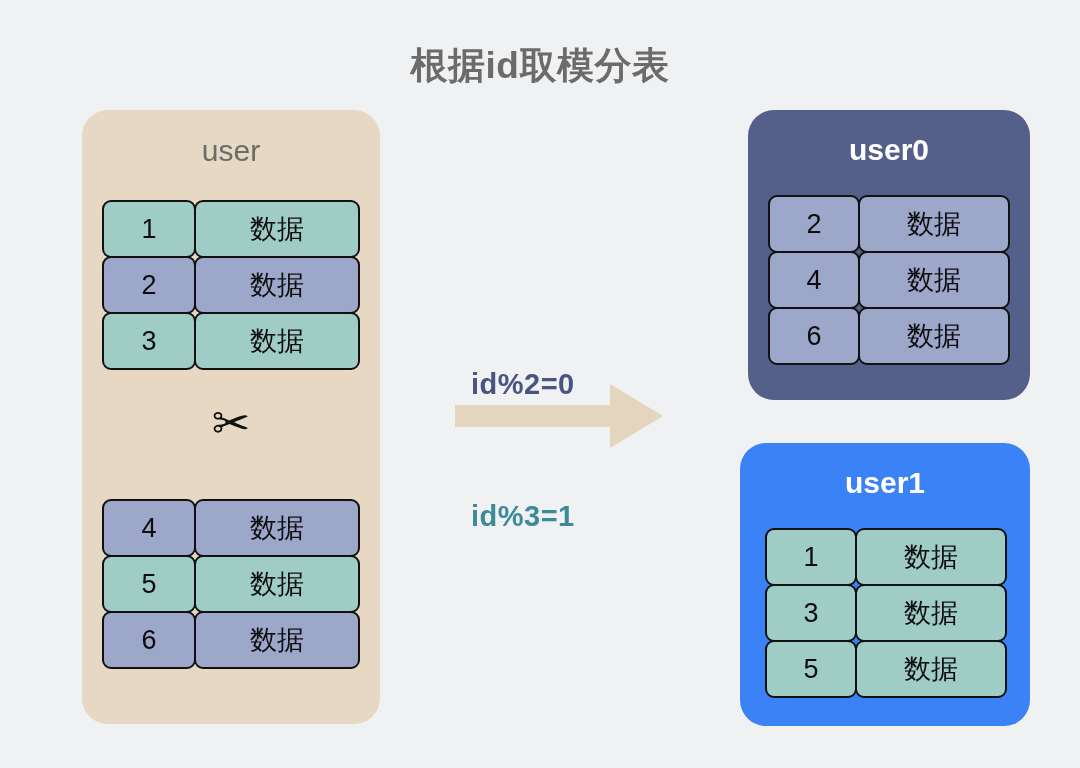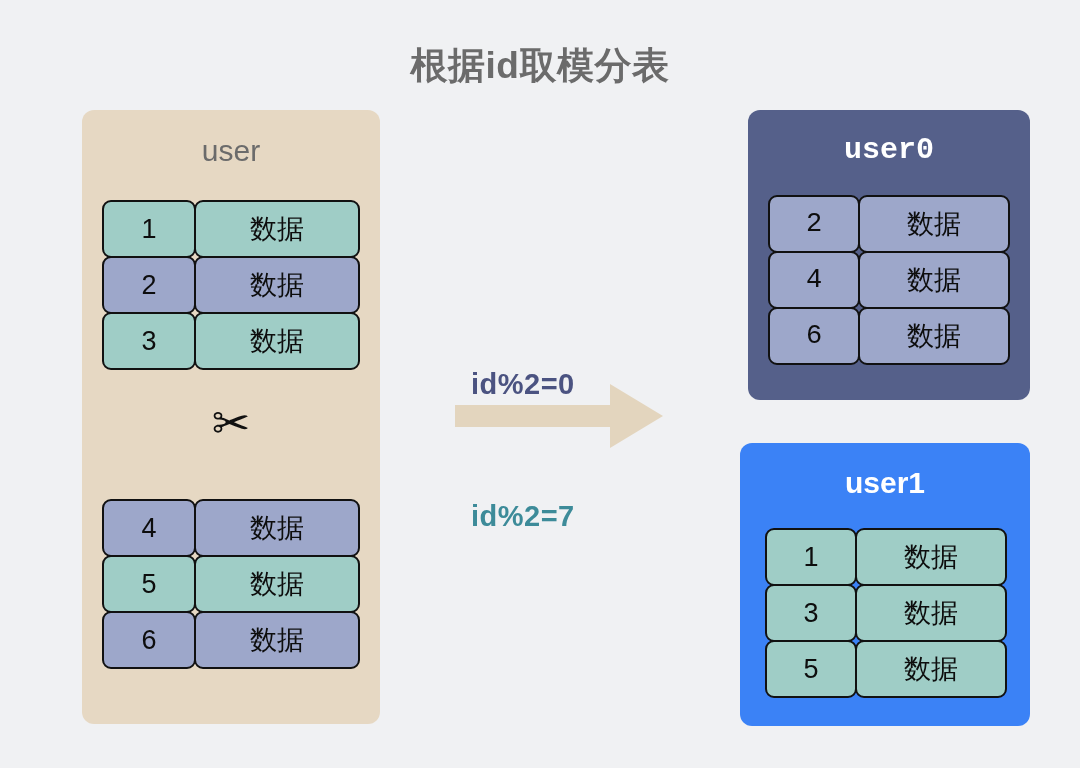--- a/index.html
+++ b/index.html
@@ -32,21 +32,21 @@
     font-size: 37px;
     font-weight: bold;
     color: #6b6b6b;
     letter-spacing: 0.5px;
     line-height: 44px;
   }
 
   
   .panel {
     position: absolute;
-    border-radius: 12px;
+    border-radius: 26px;
     box-sizing: border-box;
   }
   .panel-title {
     position: absolute;
     left: 0;
     width: 100%;
     text-align: center;
     font-size: 30px;
     font-weight: normal;
     line-height: 36px;
@@ -65,21 +65,20 @@
     color: #6b6b6b;
   }
 
   
   #panel-user0 {
     left: 748px;
     top: 110px;
     width: 282px;
     height: 290px;
     background: #55608a;
-    font-family: Liberation Mono, monospace;
   }
   #panel-user0 .panel-title {
     top: 22px;
     color: #ffffff;
     font-weight: bold;
   }
 
   
   #panel-user1 {
     left: 740px;
@@ -216,21 +215,21 @@
       </div>
     </div>
   </div>
 
   <div class="arrow-label" id="label-mod0">id%2=0</div>
 
   <svg id="arrow" viewBox="0 0 210 68">
     <polygon points="0,23 155,23 155,2 208,34 155,66 155,45 0,45" fill="#e3d5be"></polygon>
   </svg>
 
-  <div class="arrow-label" id="label-mod1">id%2=7</div>
+  <div class="arrow-label" id="label-mod1">id%3=1</div>
 
   <div class="panel" id="panel-user0">
     <div class="panel-title">user0</div>
 
     <div class="table" id="table-user0">
       <div class="row">
         <div class="cell id fill-purple">2</div>
         <div class="cell val fill-purple">数据</div>
       </div>
       <div class="row">

